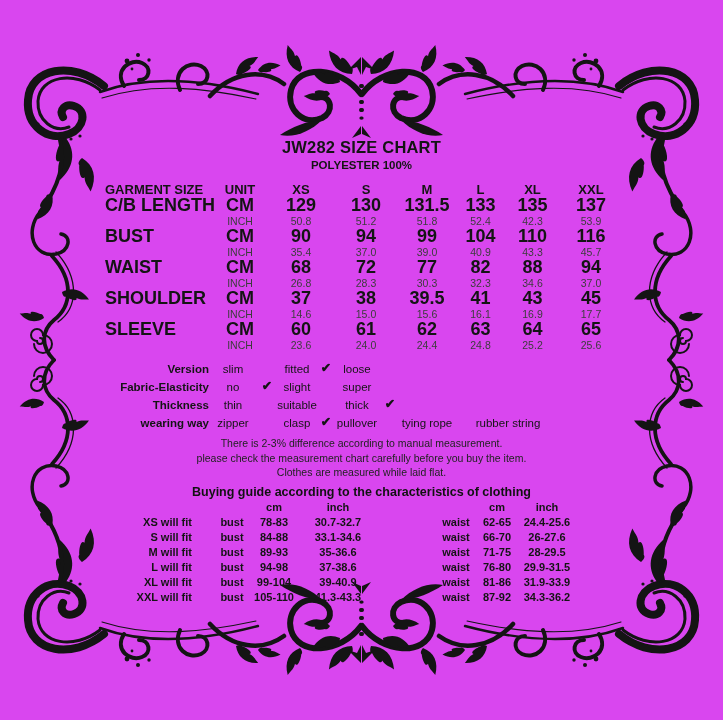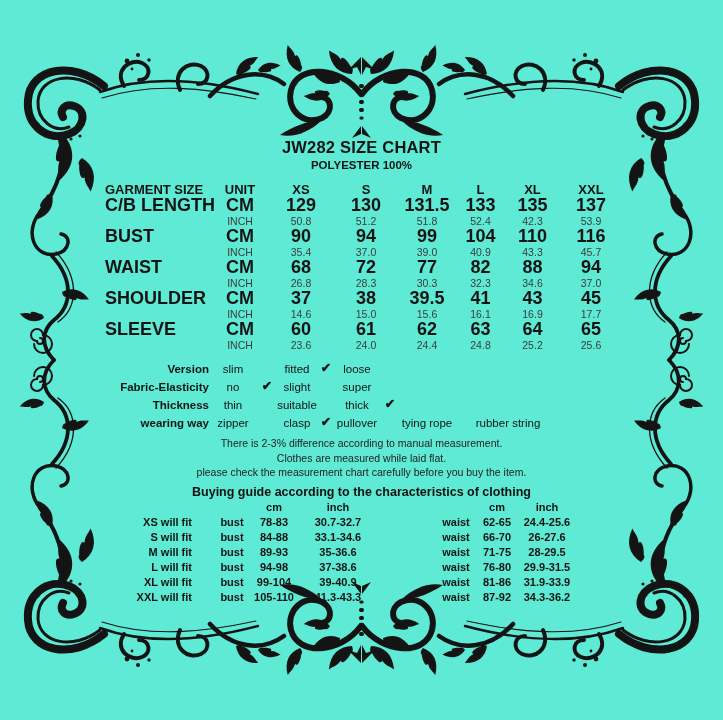--- a/index.html
+++ b/index.html
@@ -1,19 +1,19 @@
 <!DOCTYPE html>
 <html><head>
 <meta charset="utf-8">
 <style>
   html,body{margin:0;padding:0;background:#ffffff;}
   .page{
     position:relative;
     width:723px;height:720px;
-    background:#5eead4;
+    background:#d946ef;
     font-family:"Liberation Sans",sans-serif;
     color:#141414;
     overflow:hidden;
   }
   .frame-svg{position:absolute;left:0;top:0;width:723px;height:720px;pointer-events:none;}
   .content{position:absolute;left:0;top:0;width:723px;height:720px;}
 
   .title{position:absolute;top:138px;left:0;width:723px;text-align:center;
          font-size:16.5px;font-weight:bold;letter-spacing:0.2px;}
   .subtitle{position:absolute;top:159px;left:0;width:723px;text-align:center;
@@ -294,22 +294,22 @@
           <div class="a-cell a-c4">pullover</div>
           <div class="a-cell a-c5"></div>
           <div class="a-cell a-x0">tying rope</div>
           <div class="a-cell a-x1">rubber string</div>
         </div>
       </div>
 
     <div class="notes">
       <div id="note-lines">
           <div class="note-line">There is 2-3% difference according to manual measurement.</div>
+          <div class="note-line">please check the measurement chart carefully before you buy the item.</div>
           <div class="note-line">Clothes are measured while laid flat.</div>
-          <div class="note-line">please check the measurement chart carefully before you buy the item.</div>
         </div>
       <div class="guide-title">Buying guide according to the characteristics of clothing</div>
     </div>
 
     <div class="guide-table">
         <div class="g-row">
           <div class="g-c0"></div>
           <div class="g-c1"></div>
           <div class="g-c2"></div>
           <div class="g-c3">cm</div>

